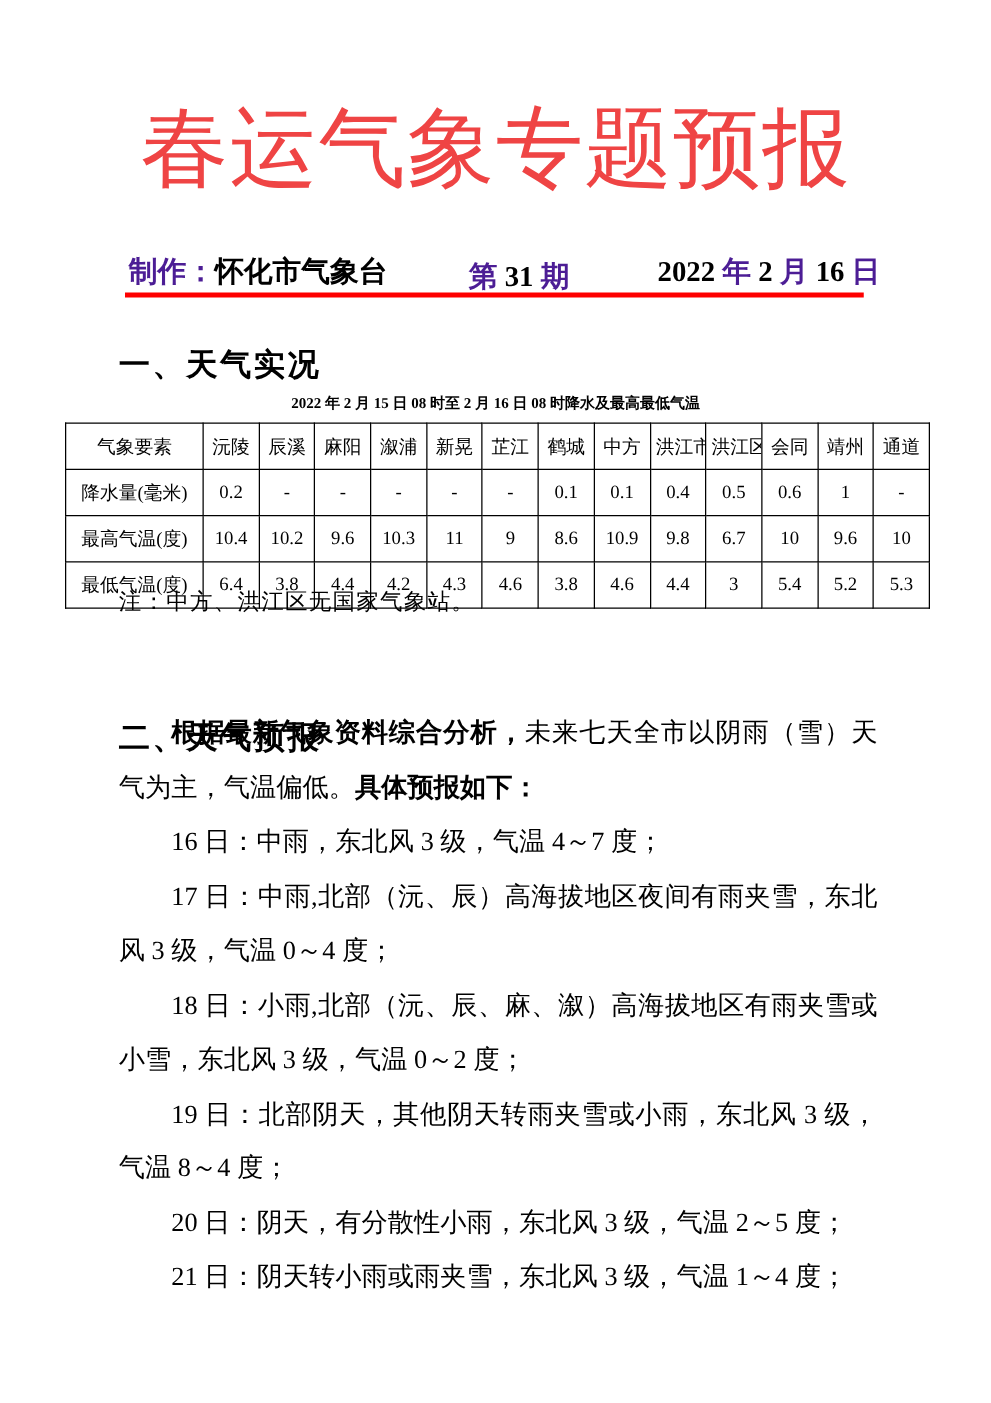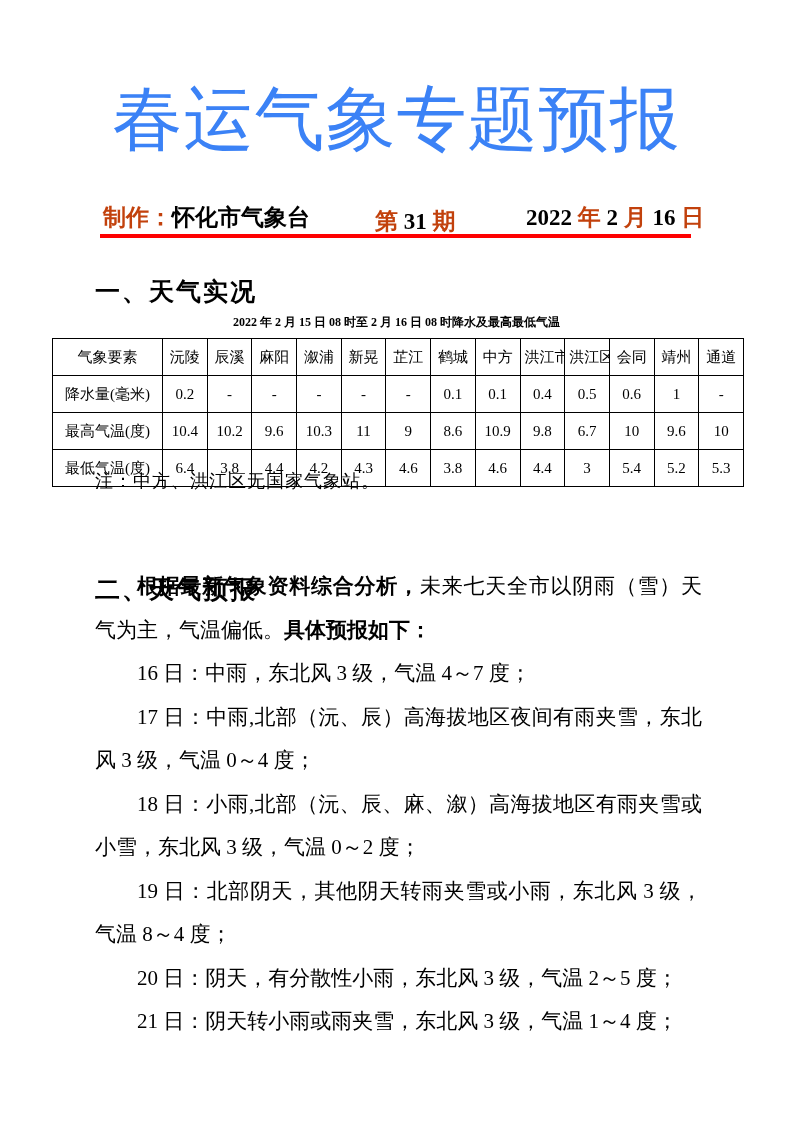--- a/index.html
+++ b/index.html
@@ -6,30 +6,30 @@
   html, body { margin: 0; padding: 0; background: #ffffff; }
   .page {
     position: relative;
     width: 793px;
     height: 1122px;
     background: #ffffff;
     color: #000000;
     font-family: "Liberation Serif", "DejaVu Serif", serif;
     overflow: hidden;
   }
-  .red { color: #c2410c; }
+  .red { color: #4c1d95; }
   .b   { font-weight: bold; }
 
   .doc-title {
     position: absolute;
     left: 0; top: 80px;
     width: 100%;
     margin: 0;
     text-align: center;
-    color: #3b82f6;
+    color: #ef4444;
     font-size: 70px;
     font-weight: 400;
     letter-spacing: 1px;
     line-height: 1.15;
     font-family: "Liberation Serif", "DejaVu Serif", serif;
   }
 
   .masthead {
     position: absolute;
     left: 0; top: 202px;

